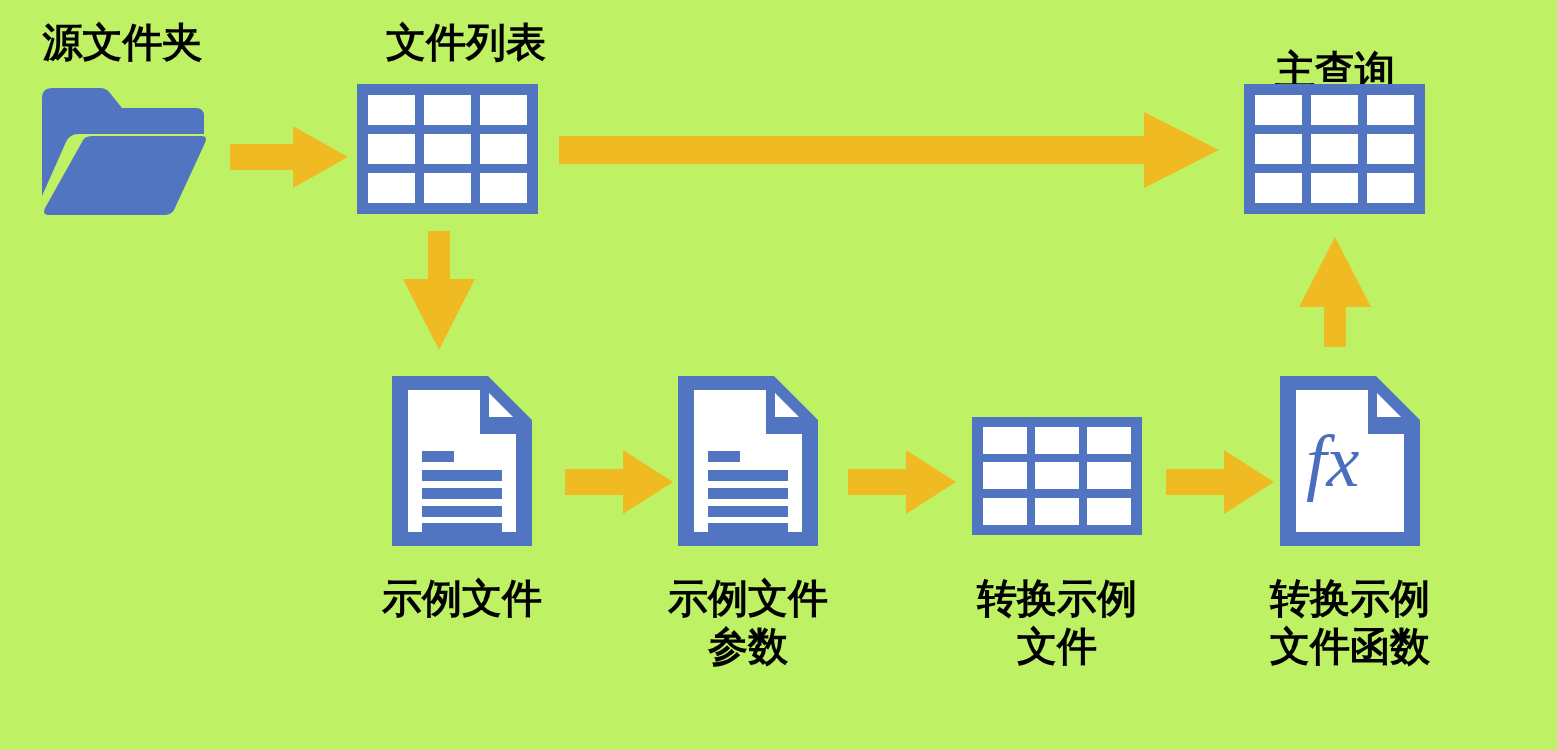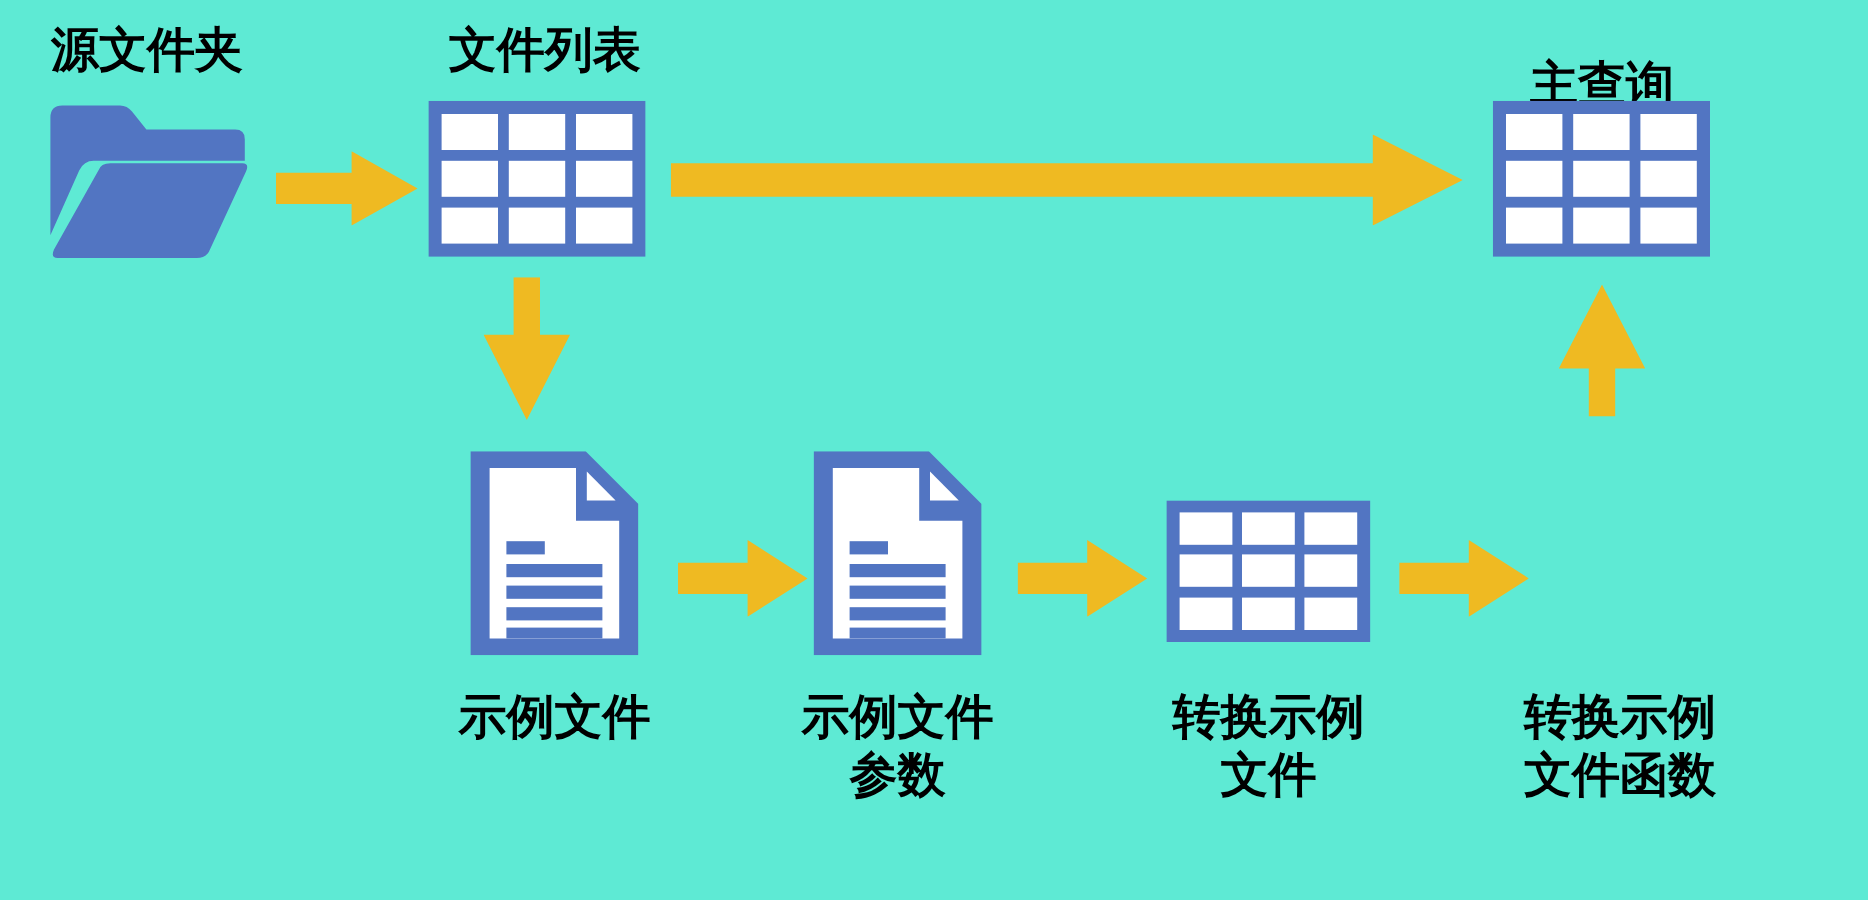--- a/index.html
+++ b/index.html
@@ -8,21 +8,21 @@
     padding: 0;
     background: #ffffff;
   }
   body {
     font-family: "Liberation Sans", "DejaVu Sans", sans-serif;
   }
   #canvas {
     position: relative;
     width: 1557px;
     height: 750px;
-    background: #5eead4;
+    background: #bef264;
     overflow: hidden;
   }
   .node { position: absolute; }
   .label {
     position: absolute;
     color: #000000;
     font-weight: bold;
     font-size: 40px;
     line-height: 48px;
     text-align: center;
@@ -43,21 +43,21 @@
     user-select: none;
   }
 </style>
 </head>
 <body>
 
 <div id="canvas">
 
   <div class="label" style="left:0px; top:18px; width:245px;">源文件夹</div>
 
-  <div class="label" style="left:334px; top:18px; width:240px;">文件列表</div>
+  <div class="label" style="left:346px; top:18px; width:240px;">文件列表</div>
 
   <div class="label" style="left:1215px; top:18px; width:240px;margin-top:28px;">主查询</div>
 
   <div class="node" style="left:38px; top:84px; width:170px; height:132px;">
     <svg width="170" height="132" viewBox="0 0 170 132">
 
       <path d="M4 14 Q4 4 14 4 L62 4 Q68 4 72 9 L84 24 L158 24 Q166 24 166 32 L166 50 L40 50 Q32 50 28 58 L4 112 Z" fill="#5275C2"></path>
 
       <path d="M44 58 Q46 52 54 52 L164 52 Q170 52 167 59 L136 126 Q133 131 126 131 L10 131 Q4 131 7 124 Z" fill="#5275C2"></path>
     </svg>
@@ -179,20 +179,28 @@
       </g>
     </svg>
   </div>
 
   <div class="arrow" style="left:1166px; top:450px; width:108px; height:64px;">
     <svg width="108" height="64" viewBox="0 0 108 64">
       <path d="M0 19 L58 19 L58 0 L108 32 L58 64 L58 45 L0 45 Z" fill="#EFBA22"></path>
     </svg>
   </div>
 
+  <div class="node" style="left:1280px; top:376px; width:140px; height:170px;">
+    <svg width="140" height="170" viewBox="0 0 140 170">
+      <path d="M0 0 L96 0 L140 44 L140 170 L0 170 Z" fill="#5275C2"></path>
+      <path d="M16 14 L88 14 L88 58 L124 58 L124 156 L16 156 Z" fill="#FFFFFF"></path>
+      <path d="M97 17 L121 41 L97 41 Z" fill="#FFFFFF"></path>
+    </svg>
+    <span class="fx-text" style="left:26px; top:48px;">fx</span>
+  </div>
 
   <div class="label" style="left:352px; top:574px; width:220px;">示例文件</div>
 
   <div class="label" style="left:638px; top:574px; width:220px;">示例文件
 参数</div>
 
   <div class="label" style="left:947px; top:574px; width:220px;">转换示例
 文件</div>
 
   <div class="label" style="left:1240px; top:574px; width:220px;">转换示例

